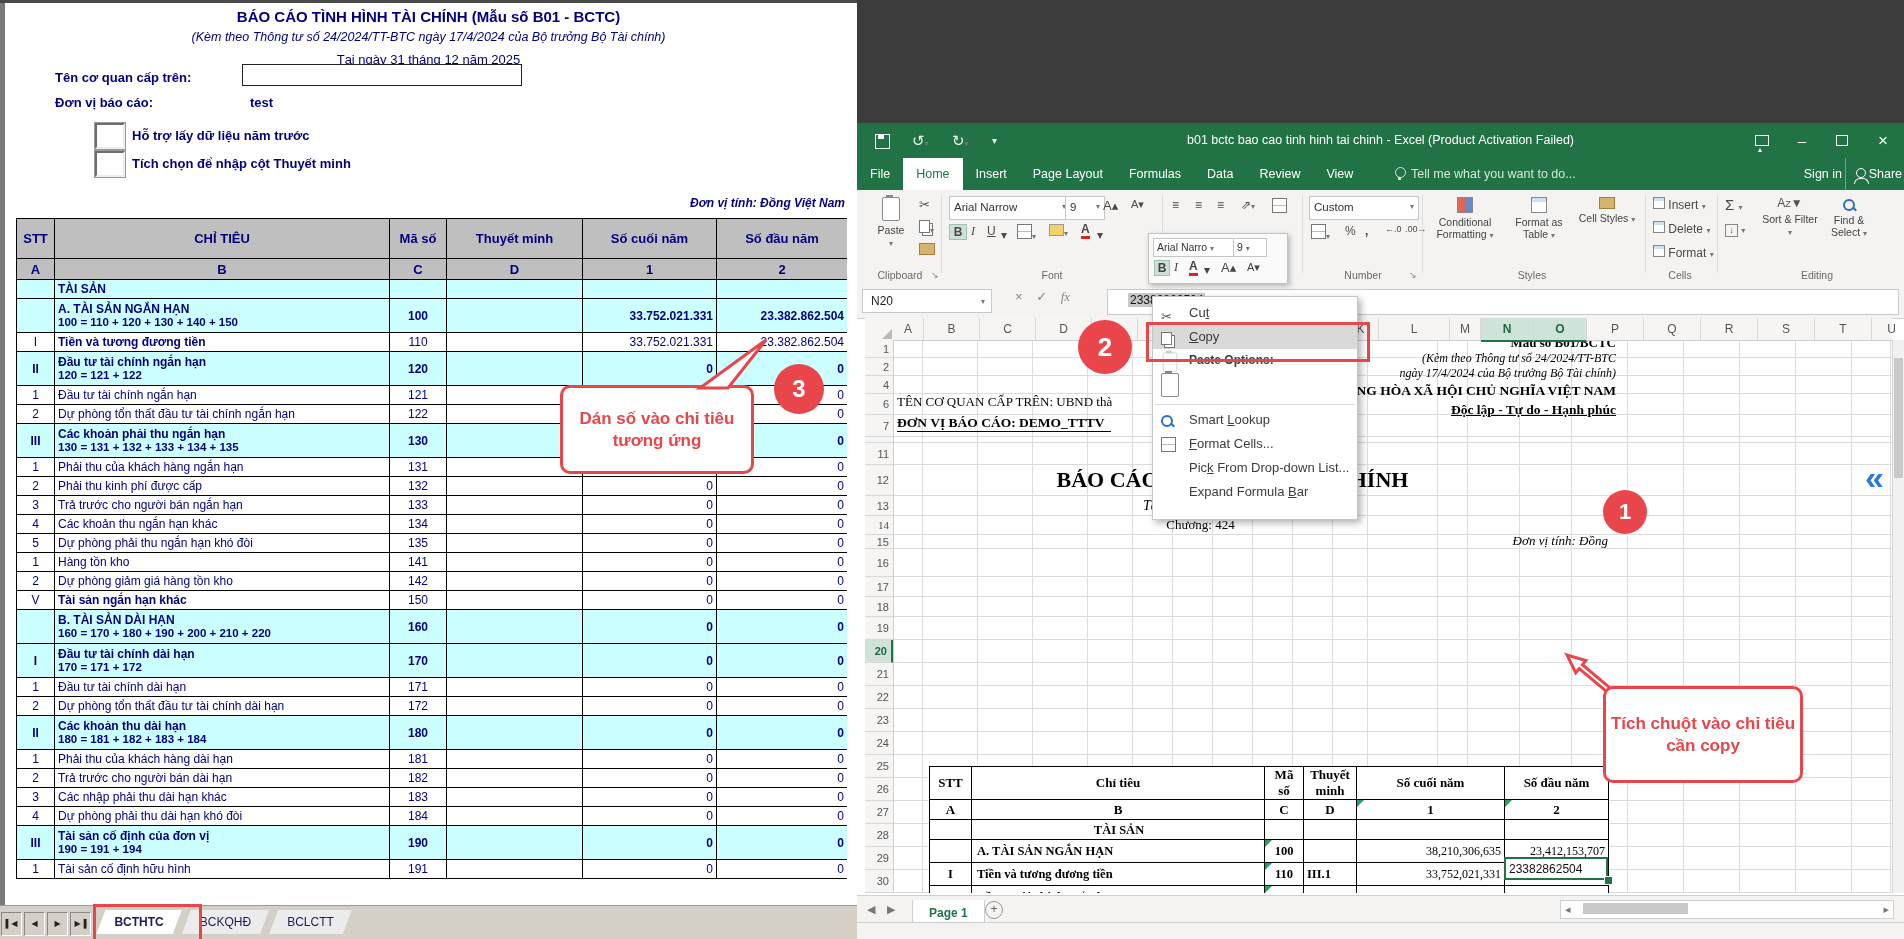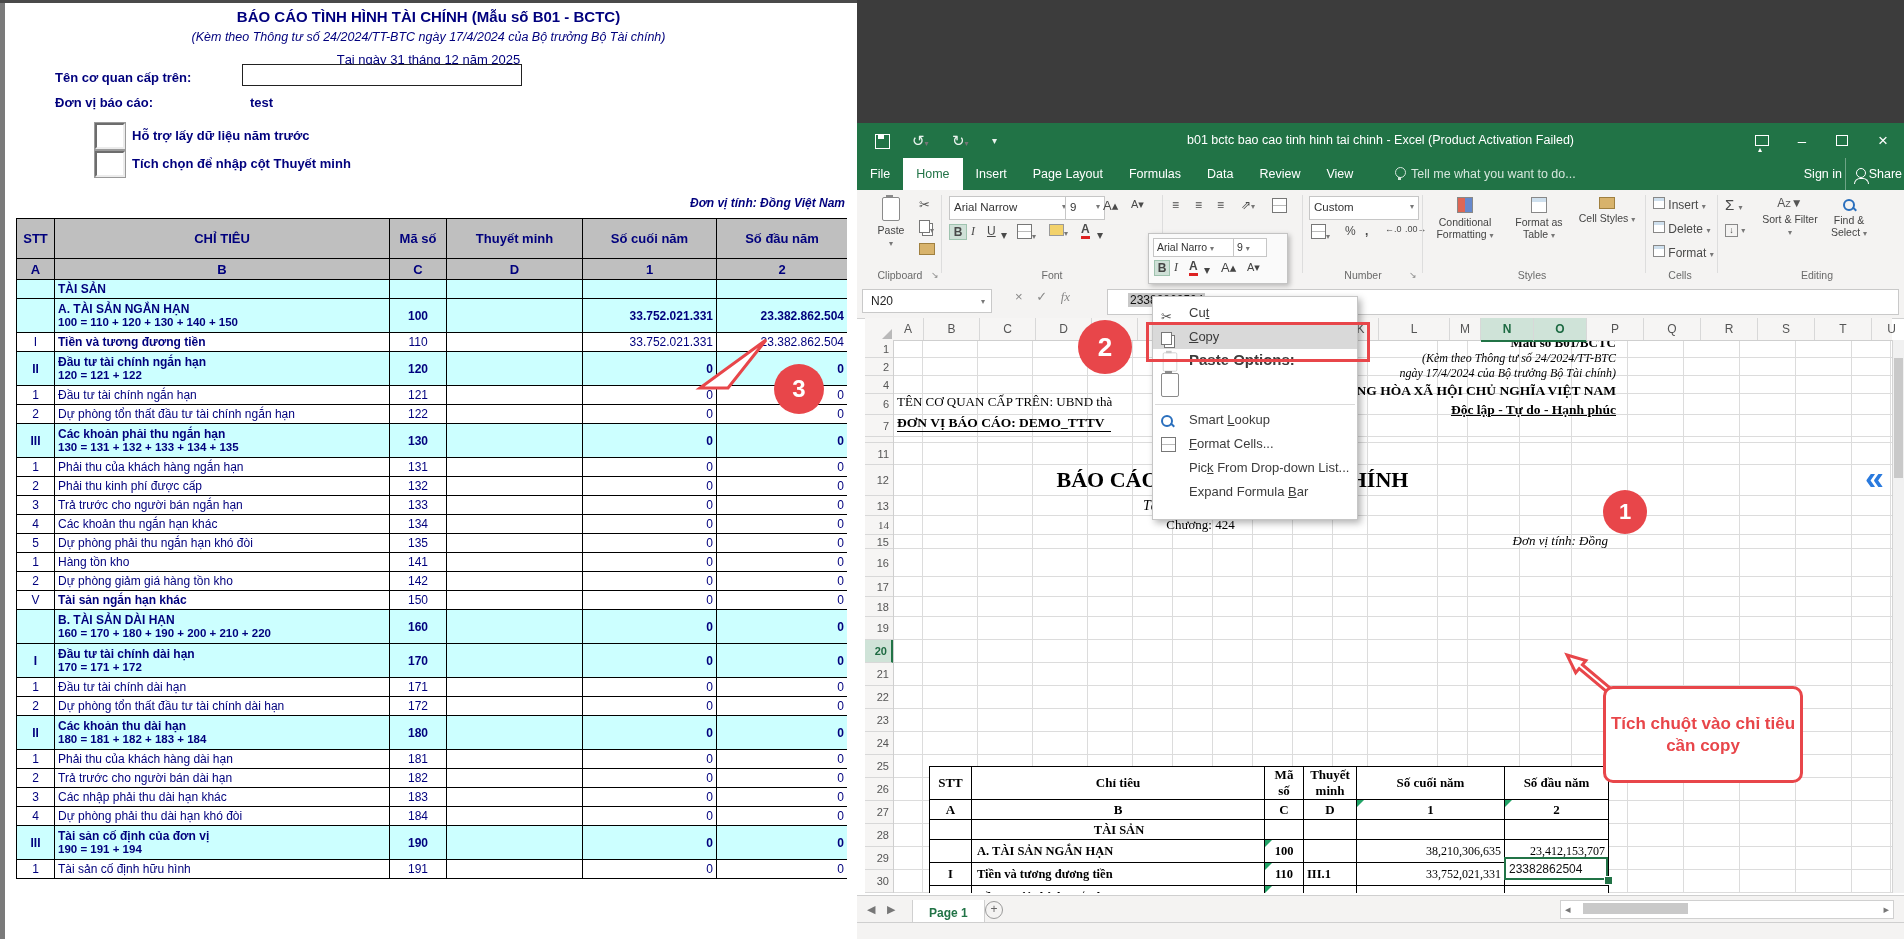--- a/index.html
+++ b/index.html
@@ -130,21 +130,21 @@
 
   
   #minitb{position:absolute;left:291px;top:110px;width:138px;height:49px;background:#fafafa;border:1px solid #c3c3c3;box-shadow:2px 2px 5px rgba(0,0,0,.25);z-index:19;}
   .mtbox{position:absolute;background:#fff;border:1px solid #c6c6c6;font-size:10.5px;color:#333;height:17px;line-height:16px;padding:0 3px;white-space:nowrap;overflow:hidden;}
   .mtbtn{position:absolute;font-size:12px;color:#444;}
 
   #ctxmenu{position:absolute;left:295px;top:173px;width:206px;height:224px;background:#fff;border:1px solid #c6c6c6;box-shadow:3px 3px 7px rgba(0,0,0,.3);z-index:20;padding-top:4px;box-sizing:border-box;}
   .xm-item{position:relative;height:24px;line-height:24px;font-size:13px;color:#3c3c3c;padding-left:36px;}
   .xm-item.hl{background:#d9d9d9;}
   .xm-ic{position:absolute;left:8px;top:4px;}
-  .xm-cap{height:22px;line-height:22px;font-size:15px;font-weight:bold;color:#3c3c3c;padding-left:36px;position:relative;}
+  .xm-cap{height:22px;line-height:22px;font-size:12px;font-weight:bold;color:#3c3c3c;padding-left:36px;position:relative;}
   .xm-paste{height:30px;position:relative;}
   .xm-sep{height:1px;background:#dadada;margin:3px 2px;}
   #copy-redbox{position:absolute;left:289px;top:199px;width:218px;height:34px;border:3px solid #e8464a;z-index:21;}
 
   
   #callout1-box{position:absolute;left:746px;top:563px;width:194px;height:91px;background:#fff;border:3px solid #e8464a;border-radius:10px;display:flex;align-items:center;justify-content:center;text-align:center;font-weight:bold;font-size:17px;color:#e8464a;line-height:22px;z-index:23;}
 
   
   #xl-sheetbar{position:absolute;left:0;top:772px;width:1047px;height:27px;background:#f4f3f2;border-top:1px solid #cfcfcf;}
   #sheettab{position:absolute;left:55px;top:4px;height:26px;line-height:26px;padding:0 16px;background:#fff;border:1px solid #d0d0d0;border-top:none;color:#217346;font-weight:bold;font-size:12px;}
@@ -476,22 +476,28 @@
               <td class="v">0</td>
               <td class="v">0</td>
             </tr>
           </tbody>
       </table>
     </div>
 
     <svg class="abs" style="left:686px;top:330px;z-index:31;" width="92" height="60">
       <polygon points="14,58 80,10 42,58" fill="#ffffff" stroke="#e8464a" stroke-width="3"></polygon>
     </svg>
+    <div id="callout3-box">Dán số vào chỉ tiêu tương ứng</div>
     <div class="badge" style="left:774px;top:364px;width:50px;height:50px;font-size:24px;">3</div>
 
+    <div id="la-tabbar">
+      <span class="la-nav">▌◀</span><span class="la-nav">◀</span><span class="la-nav">▶</span><span class="la-nav">▶▐</span>
+      <span id="la-tabs"><span class="la-tab active">BCTHTC</span><span class="la-tab">BCKQHĐ</span><span class="la-tab">BCLCTT</span></span>
+      <div id="la-tab-redbox"></div>
+    </div>
   </div>
 
   <div id="desk-dark"></div>
 
   <div id="xl">
 
     <div id="xl-titlebar">
       <span class="qat" style="left:18px;"><span class="ic-floppy"></span></span>
       <span class="qat" style="left:55px;">↺<span class="dd">▾</span></span>
       <span class="qat" style="left:95px;">↻<span class="dd">▾</span></span>

